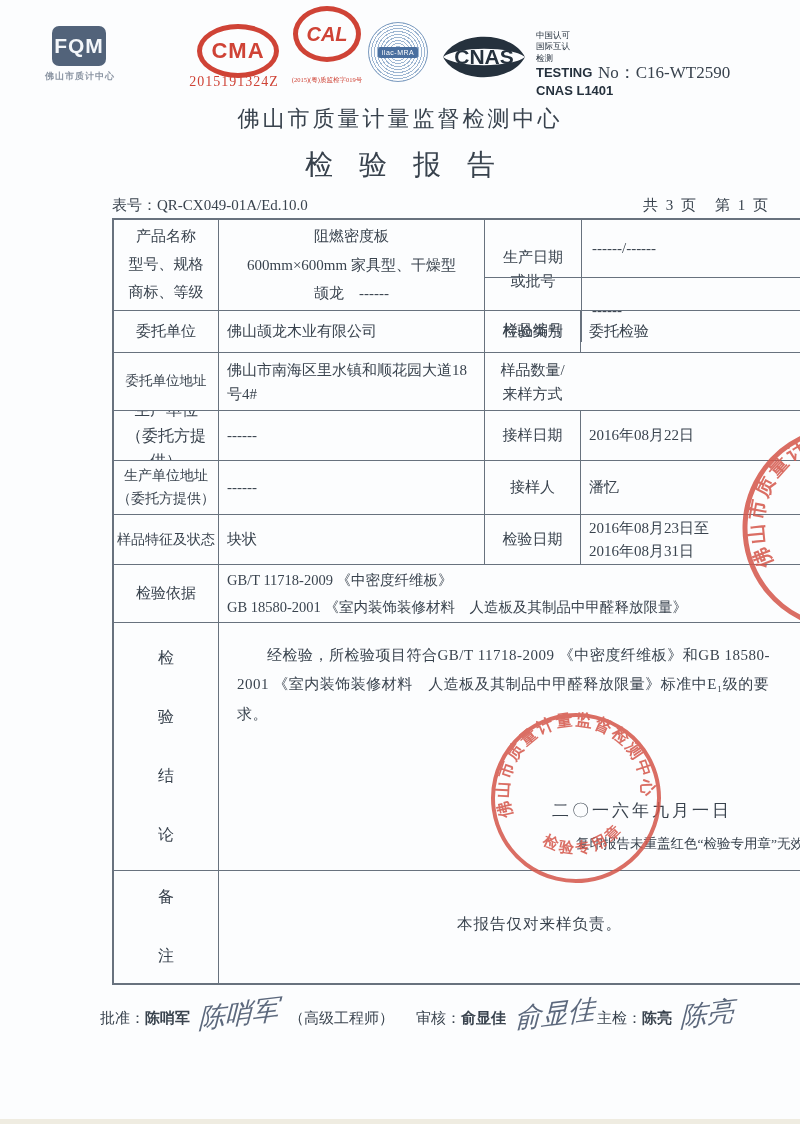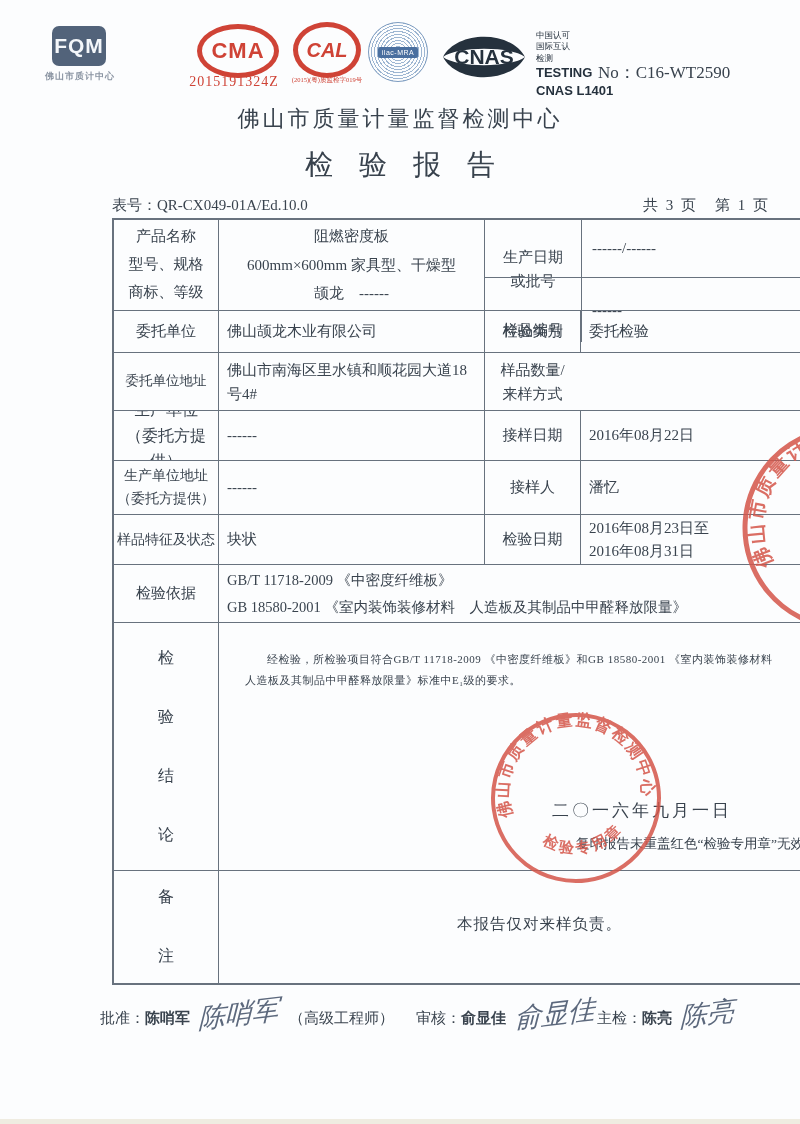--- a/index.html
+++ b/index.html
@@ -12,21 +12,21 @@
   .page::after{content:"";position:absolute;left:0;bottom:0;width:100%;height:5px;background:#efece1;}
   
   .logo-fqm{position:absolute;left:52px;top:26px;width:54px;height:40px;background:#52637a;border-radius:7px;
     display:flex;align-items:center;justify-content:center;color:#f4f7fa;font-family:"Liberation Sans",sans-serif;
     font-weight:bold;font-size:21px;letter-spacing:1px;}
   .fqm-cap{position:absolute;left:30px;top:70px;width:100px;text-align:center;font-size:9px;color:#8a94a2;letter-spacing:1px;font-weight:bold;}
   .logo-cma{position:absolute;left:197px;top:24px;width:72px;height:44px;border:5px solid #cf4336;border-radius:50%;
     display:flex;align-items:center;justify-content:center;color:#cf4336;font-weight:bold;font-size:22px;
     font-family:"Liberation Sans",sans-serif;letter-spacing:1px;}
   .cma-num{position:absolute;left:188px;top:74px;width:92px;text-align:center;color:#cf4336;font-size:14px;letter-spacing:1px;}
-  .logo-cal{position:absolute;left:293px;top:22px;width:58px;height:46px;border:5px solid #cf4336;border-radius:50%;
+  .logo-cal{position:absolute;left:293px;top:6px;width:58px;height:46px;border:5px solid #cf4336;border-radius:50%;
     display:flex;align-items:center;justify-content:center;color:#cf4336;font-weight:bold;font-style:italic;
     font-size:20px;font-family:"Liberation Sans",sans-serif;}
   .cal-cap{position:absolute;left:281px;top:76px;width:92px;text-align:center;color:#cf4336;font-size:6.5px;}
   .logo-ilac{position:absolute;left:368px;top:22px;width:58px;height:58px;border-radius:50%;
     background:repeating-radial-gradient(circle at 50% 50%, #fcfdfe 0 2px, #9db6d2 2px 3px);
     border:1px solid #7d9cc0;display:flex;align-items:center;justify-content:center;}
   .ilac-band{background:#4a6f9f;color:#fff;font-family:"Liberation Sans",sans-serif;font-size:7px;
     padding:2px 4px;border-radius:2px;letter-spacing:.5px;}
   .logo-cnas{position:absolute;left:437px;top:36px;width:94px;height:42px;}
   .cnas-text{position:absolute;left:536px;top:30px;font-size:8.5px;color:#25313d;line-height:1.35;
@@ -57,21 +57,21 @@
   .rwrap{flex:1;display:flex;flex-direction:column;border-left:1.5px solid #68727e;}
   .subrow{display:flex;flex:none;}
   .subrow+.subrow{border-top:1.5px solid #68727e;}
   .sublbl{width:96px;flex:none;display:flex;flex-direction:column;align-items:center;justify-content:center;
     text-align:center;font-size:15px;line-height:1.6;margin-top:40px;}
   .subval{flex:1;border-left:1.5px solid #68727e;display:flex;flex-direction:column;justify-content:center;
     padding-left:10px;font-size:15px;line-height:1.5;}
   .vlbl{display:flex;flex-direction:column;align-items:center;justify-content:center;font-size:16px;}
   .vlbl span{display:block;margin:19px 0;}
   .concl{position:relative;padding:14px 16px 0 14px;}
-  .concl p{margin:12px;text-indent:2em;font-size:11px;line-height:1.95;letter-spacing:.5px;width:540px;}
+  .concl p{margin:4px;text-indent:2em;font-size:15px;line-height:1.95;letter-spacing:.5px;width:540px;}
   .concl-date{position:absolute;right:128px;top:176px;font-size:17px;letter-spacing:3px;}
   .concl-note{position:absolute;right:56px;top:212px;font-size:13.5px;}
   .remark{display:flex;align-items:center;justify-content:center;font-size:15.5px;letter-spacing:1px;padding-bottom:6px;}
   
   .footer{position:absolute;left:100px;top:1000px;width:690px;font-size:15px;display:flex;align-items:center;}
   .footer .gap1{margin-left:8px;} .footer .gap2{margin-left:22px;}
   .sig{font-size:27px;color:#46546b;font-style:italic;opacity:.88;transform:rotate(-7deg) skewX(-8deg);
     display:inline-block;margin:0 2px;position:relative;top:-4px;white-space:nowrap;}
   
   .stamp{position:absolute;opacity:.85;}

